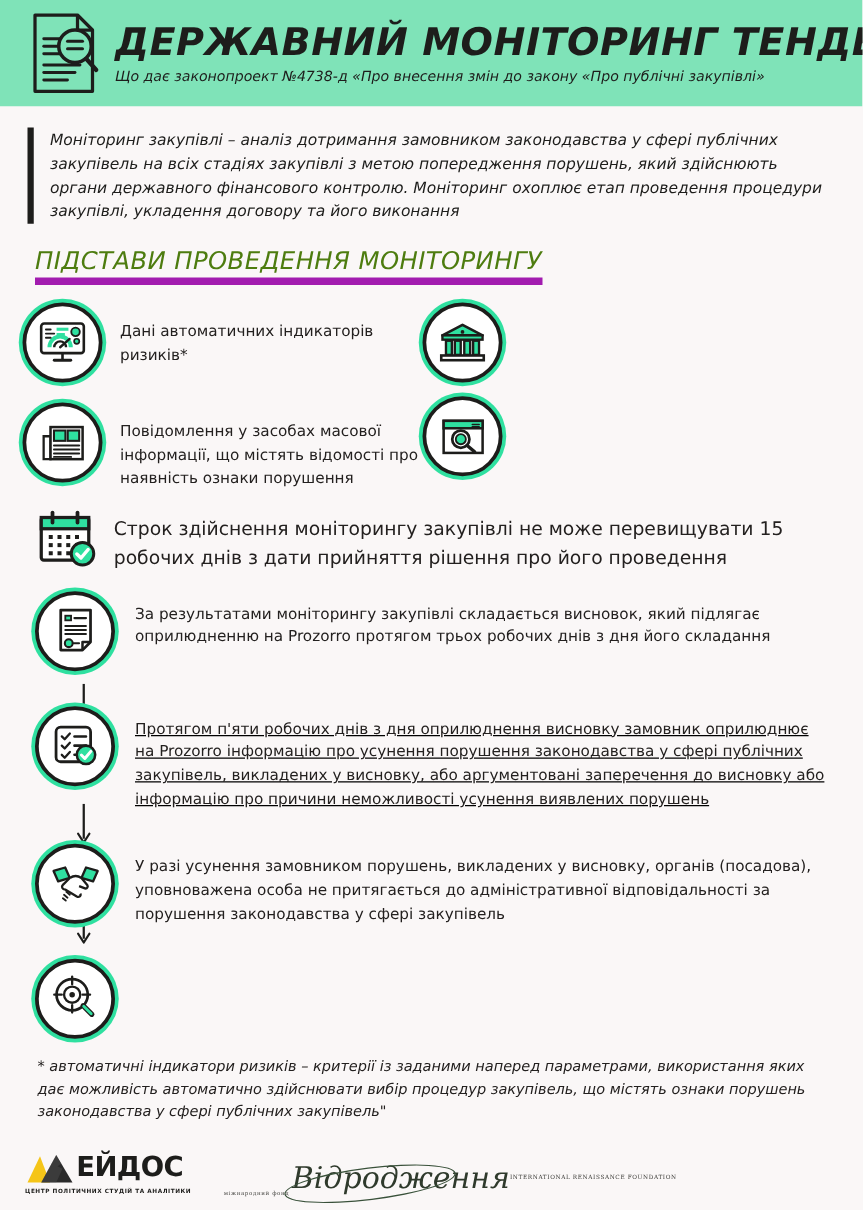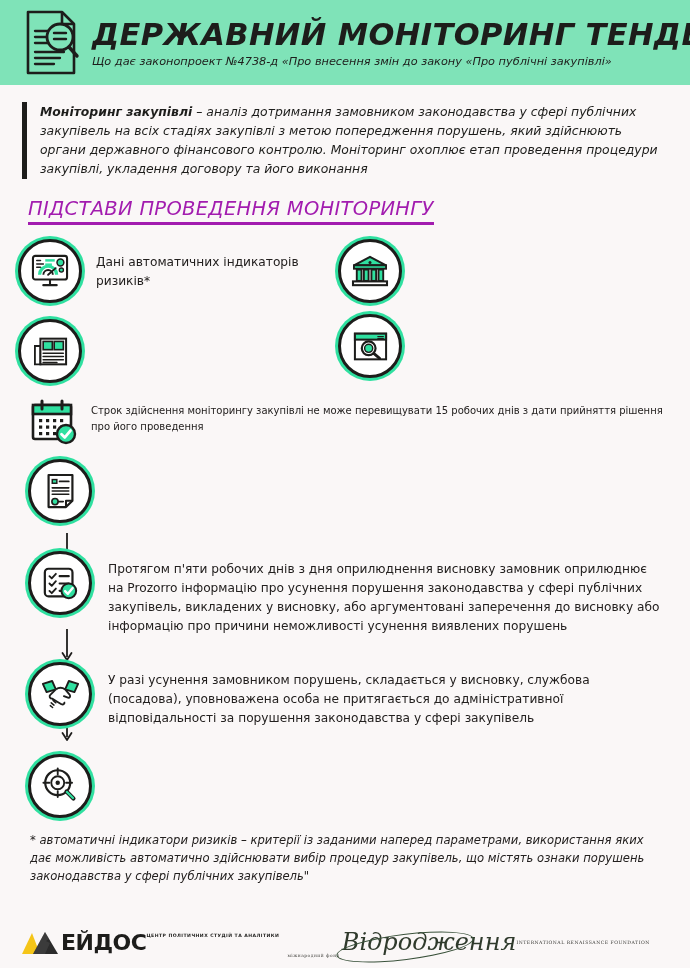--- a/index.html
+++ b/index.html
@@ -54,31 +54,31 @@
     border-left: 5px solid #1d1d1b;
     padding: 1px 0 1px 13px;
   }
   .intro p {
     font-family: "DejaVu Sans", sans-serif;
     font-style: italic;
     font-size: 12.4px;
     line-height: 1.52;
     color: #1d1d1b;
   }
-  .intro b { font-weight: bold; font-style: italic; }
+  .intro b { font-weight: normal; font-style: italic; }
 
   
   .sec-head {
     display: inline-block;
     font-family: "DejaVu Sans", sans-serif;
     font-style: italic;
     font-size: 19.5px;
     letter-spacing: 0.3px;
-    color: #a21caf;
-    border-bottom: 3px solid #a21caf;
+    color: #4d7c0f;
+    border-bottom: 6px solid #a21caf;
     padding-bottom: 2px;
     white-space: nowrap;
   }
   .sec-head-wrap-1 { margin: 18px 0 0 28px; }
   .sec-head-wrap-2 { margin: 24px 0 0 28px; }
 
   
   .grounds {
     position: relative;
     margin: 14px 18px 0 18px;
@@ -126,21 +126,21 @@
 
   
   .deadline {
     display: flex;
     align-items: flex-start;
     margin: 16px 22px 0 30px;
   }
   .cal-icon { flex: 0 0 auto; width: 48px; height: 46px; margin-right: 13px; }
   .deadline-text {
     font-family: "DejaVu Sans", sans-serif;
-    font-size: 10px;
+    font-size: 15px;
     line-height: 1.55;
     color: #23201f;
     padding-top: 4px;
   }
 
   
   .algo {
     position: relative;
     margin: 14px 18px 0 18px;
   }
@@ -178,21 +178,21 @@
   }
 
   
   .footer {
     position: absolute;
     left: 20px;
     bottom: 12px;
     display: flex;
     align-items: flex-end;
   }
-  .logo-eidos { display: flex; align-items: flex-start; margin-right: 8px; }
+  .logo-eidos { display: flex; flex-direction: column; align-items: flex-start; margin-right: 26px; }
   .eidos-row { display: flex; align-items: center; }
   .eidos-word {
     font-family: "DejaVu Sans", sans-serif;
     font-weight: bold;
     font-size: 22px;
     letter-spacing: -0.5px;
     color: #1d1d1b;
     line-height: 1;
     margin-left: 1px;
   }
@@ -344,20 +344,21 @@
             <rect x="24" y="7" width="10" height="9" fill="#2fe0a0" stroke="#1d1d1b" stroke-width="1.8"></rect>
             <g stroke="#1d1d1b" stroke-width="1.7" stroke-linecap="round">
               <line x1="12" y1="20" x2="34" y2="20"></line>
               <line x1="12" y1="23.5" x2="34" y2="23.5"></line>
               <line x1="12" y1="27" x2="34" y2="27"></line>
               <line x1="12" y1="30" x2="27" y2="30"></line>
             </g>
           </svg>
         </div>
       </div>
+      <div class="ground-text">Повідомлення у засобах масової інформації,  що містять відомості про наявність ознаки порушення</div>
     </div>
 
     <div class="ground-item col2 r2c2">
       <div class="badge">
         <div class="ring"></div>
         <div class="glyph">
           <svg viewBox="0 0 40 36" width="37" height="33">
             <rect x="3" y="4" width="34" height="28" fill="#fff" stroke="#1d1d1b" stroke-width="2.2"></rect>
             <rect x="3" y="4" width="34" height="6.5" fill="#2fe0a0" stroke="#1d1d1b" stroke-width="2.2"></rect>
             <g stroke="#1d1d1b" stroke-width="1.4" stroke-linecap="round">
@@ -415,30 +416,31 @@
             <g stroke="#1d1d1b" stroke-width="1.8" stroke-linecap="round">
               <line x1="9" y1="16" x2="27" y2="16"></line>
               <line x1="9" y1="19.5" x2="27" y2="19.5"></line>
               <line x1="9" y1="23" x2="27" y2="23"></line>
             </g>
             <circle cx="12" cy="31" r="3.4" fill="#2fe0a0" stroke="#1d1d1b" stroke-width="1.8"></circle>
             <line x1="16" y1="31" x2="21" y2="31" stroke="#1d1d1b" stroke-width="1.8" stroke-linecap="round"></line>
           </svg>
         </div>
       </div>
+      <div class="algo-text">За результатами моніторингу закупівлі складається висновок, який підлягає оприлюдненню на Prozorro протягом трьох робочих днів з дня його складання</div>
     </div>
 
     <div class="connector" style="top:74px;height:34px;">
       <svg viewBox="0 0 14 34" width="14" height="34">
         <line x1="7" y1="0" x2="7" y2="28" stroke="#1d1d1b" stroke-width="1.8"></line>
         <path d="M2.5 24 L7 31 L11.5 24" fill="none" stroke="#1d1d1b" stroke-width="1.8" stroke-linecap="round" stroke-linejoin="round"></path>
       </svg>
     </div>
 
-    <div class="algo-step" style="margin-top:28px;">
+    <div class="algo-step" style="margin-top:28px;text-decoration:underline;">
       <div class="badge">
         <div class="ring"></div>
         <div class="glyph">
           <svg viewBox="0 0 40 38" width="37" height="35">
             <rect x="3" y="3" width="30" height="30" rx="4" fill="#fff" stroke="#1d1d1b" stroke-width="2.4"></rect>
             <g fill="none" stroke="#1d1d1b" stroke-width="2" stroke-linecap="round" stroke-linejoin="round">
               <path d="M8 11 L10.5 13.5 L15 8.5"></path>
               <path d="M8 19 L10.5 21.5 L15 16.5"></path>
               <path d="M8 27 L10.5 29.5 L15 24.5"></path>
             </g>
@@ -472,21 +474,21 @@
             <path d="M16 12 C19 10 23 10 26 12 L31 18 C32 19.5 31 21.5 29 21 L24 19" fill="#fff" stroke="#1d1d1b" stroke-width="2" stroke-linejoin="round"></path>
             <path d="M16 12 L10 18 C8.5 19.5 9.5 22 12 22 L17 25 L22 28 C24 29 26 27.5 25 25.5" fill="#fff" stroke="#1d1d1b" stroke-width="2" stroke-linejoin="round"></path>
             <g stroke="#1d1d1b" stroke-width="1.6" stroke-linecap="round">
               <line x1="13" y1="24" x2="16" y2="26.5"></line>
               <line x1="11" y1="26.5" x2="14" y2="29"></line>
               <line x1="10" y1="29.5" x2="12.5" y2="31.5"></line>
             </g>
           </svg>
         </div>
       </div>
-      <div class="algo-text">У разі усунення замовником порушень, складається у висновку, службова (посадова), уповноважена особа не притягається до адміністративної відповідальності за порушення законодавства у сфері закупівель</div>
+      <div class="algo-text">У разі усунення замовником порушень, викладених у висновку, органів (посадова), уповноважена особа не притягається до адміністративної відповідальності за порушення законодавства у сфері закупівель</div>
     </div>
 
     <div class="connector" style="top:250px;height:34px;">
       <svg viewBox="0 0 14 34" width="14" height="34">
         <line x1="7" y1="0" x2="7" y2="28" stroke="#1d1d1b" stroke-width="1.8"></line>
         <path d="M2.5 24 L7 31 L11.5 24" fill="none" stroke="#1d1d1b" stroke-width="1.8" stroke-linecap="round" stroke-linejoin="round"></path>
       </svg>
     </div>
 
     <div class="algo-step" style="margin-top:26px;">

